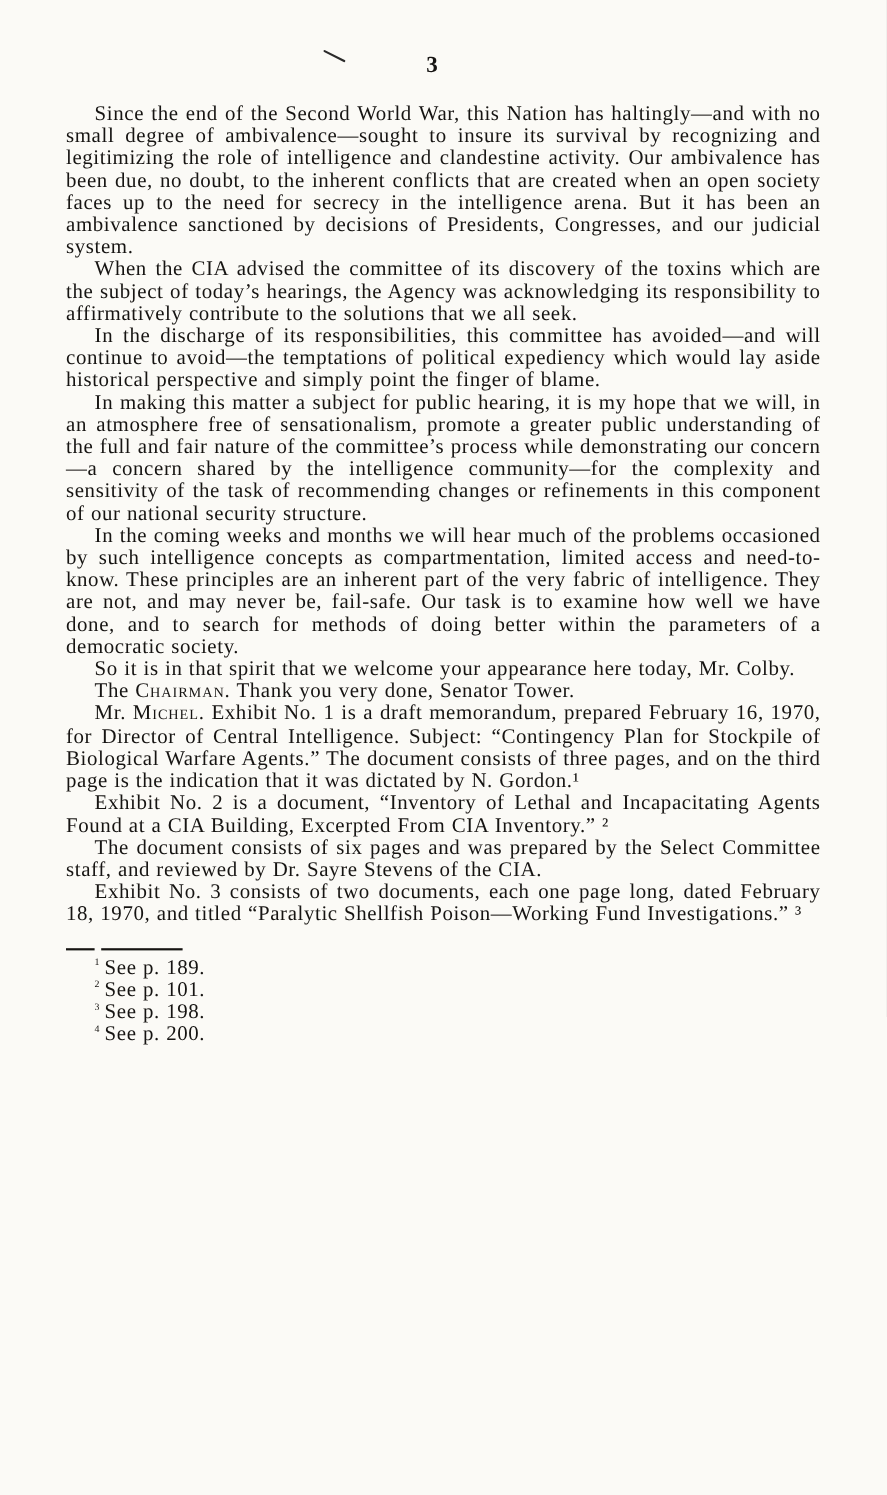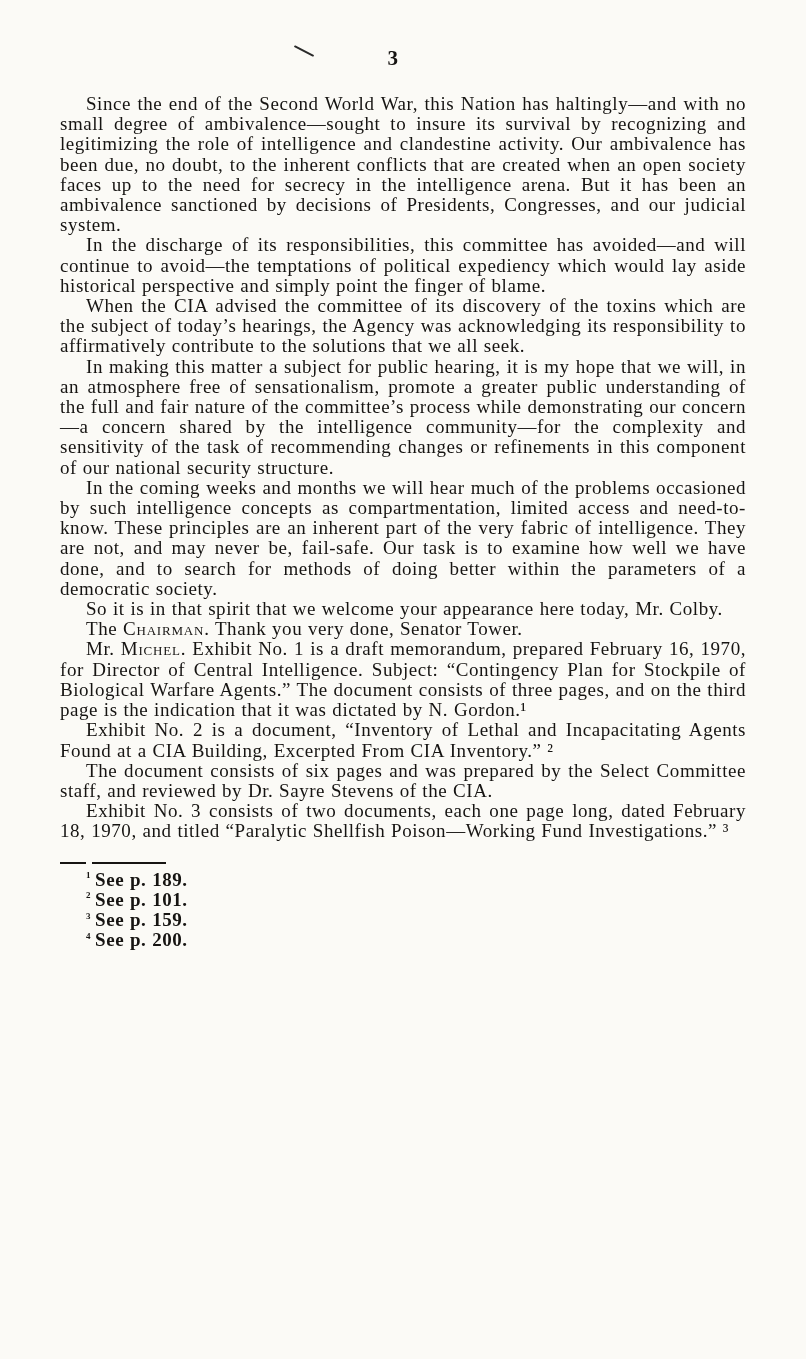--- a/index.html
+++ b/index.html
@@ -72,21 +72,21 @@
     background: #161412;
     vertical-align: top;
   }
   .rule-seg.short { width: 26px; margin-right: 6px; }
   .rule-seg.long  { width: 74px; }
   .footnote {
     margin: 0;
     padding-left: 18px;
     font-size: 12.5px;
     line-height: 15px;
-    font-weight: bold;
+    font-weight: normal;
     letter-spacing: 0.3px;
   }
   .footnote sup {
     font-size: 9px;
     line-height: 0;
     margin-right: 4px;
   }
 </style>
 </head>
 <body>
@@ -94,23 +94,23 @@
 <div class="page">
 
   <div class="scan-mark"></div>
 
   <div class="page-number">3</div>
 
   <div class="content">
 
     <p>Since the end of the Second World War, this Nation has haltingly—and with no small degree of ambivalence—sought to insure its survival by recognizing and legitimizing the role of intelligence and clandestine activity. Our ambivalence has been due, no doubt, to the inherent conflicts that are created when an open society faces up to the need for secrecy in the intelligence arena. But it has been an ambivalence sanctioned by decisions of Presidents, Congresses, and our judicial system.</p>
 
+    <p>When the CIA advised the committee of its discovery of the toxins which are the subject of today’s hearings, the Agency was acknowledging its responsibility to affirmatively contribute to the solutions that we all seek.</p>
+
     <p>In the discharge of its responsibilities, this committee has avoided—and will continue to avoid—the temptations of political expediency which would lay aside historical perspective and simply point the finger of blame.</p>
-
-    <p>When the CIA advised the committee of its discovery of the toxins which are the subject of today’s hearings, the Agency was acknowledging its responsibility to affirmatively contribute to the solutions that we all seek.</p>
 
     <p>In making this matter a subject for public hearing, it is my hope that we will, in an atmosphere free of sensationalism, promote a greater public understanding of the full and fair nature of the committee’s process while demonstrating our concern—a concern shared by the intelligence community—for the complexity and sensitivity of the task of recommending changes or refinements in this component of our national security structure.</p>
 
     <p>In the coming weeks and months we will hear much of the problems occasioned by such intelligence concepts as compartmentation, limited access and need-to-know. These principles are an inherent part of the very fabric of intelligence. They are not, and may never be, fail-safe. Our task is to examine how well we have done, and to search for methods of doing better within the parameters of a democratic society.</p>
 
     <p>So it is in that spirit that we welcome your appearance here today, Mr. Colby.</p>
 
     <p>
       <span>The </span><span class="speaker">Chairman</span><span>. Thank you very done, Senator Tower.</span>
     </p>
@@ -131,21 +131,21 @@
         <span class="rule-seg short"></span><span class="rule-seg long"></span>
       </div>
 
       <p class="footnote">
         <sup>1</sup><span>See p. 189.</span>
       </p>
       <p class="footnote">
         <sup>2</sup><span>See p. 101.</span>
       </p>
       <p class="footnote">
-        <sup>3</sup><span>See p. 159.</span>
+        <sup>3</sup><span>See p. 198.</span>
       </p>
       <p class="footnote">
         <sup>4</sup><span>See p. 200.</span>
       </p>
     </div>
 
   </div>
 </div>
 
 </body></html>

